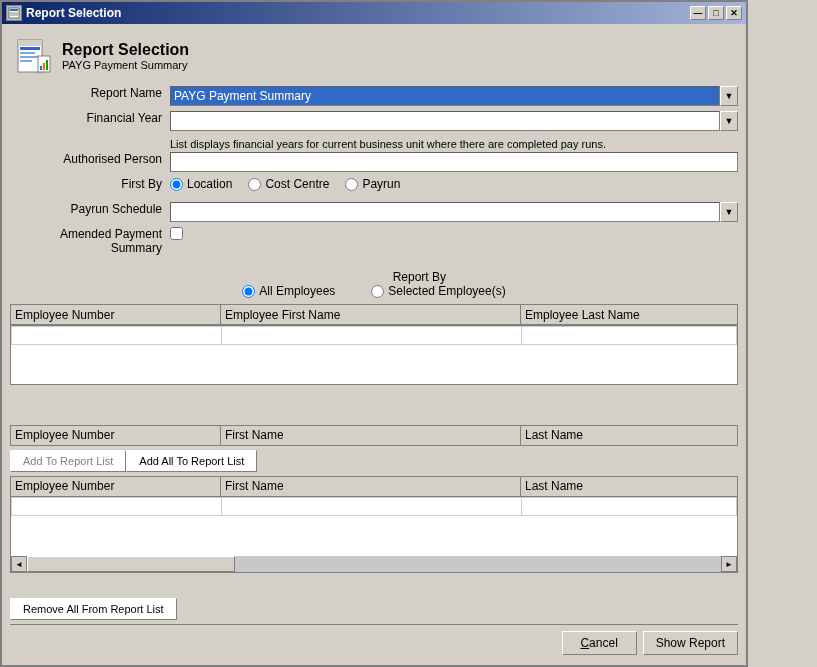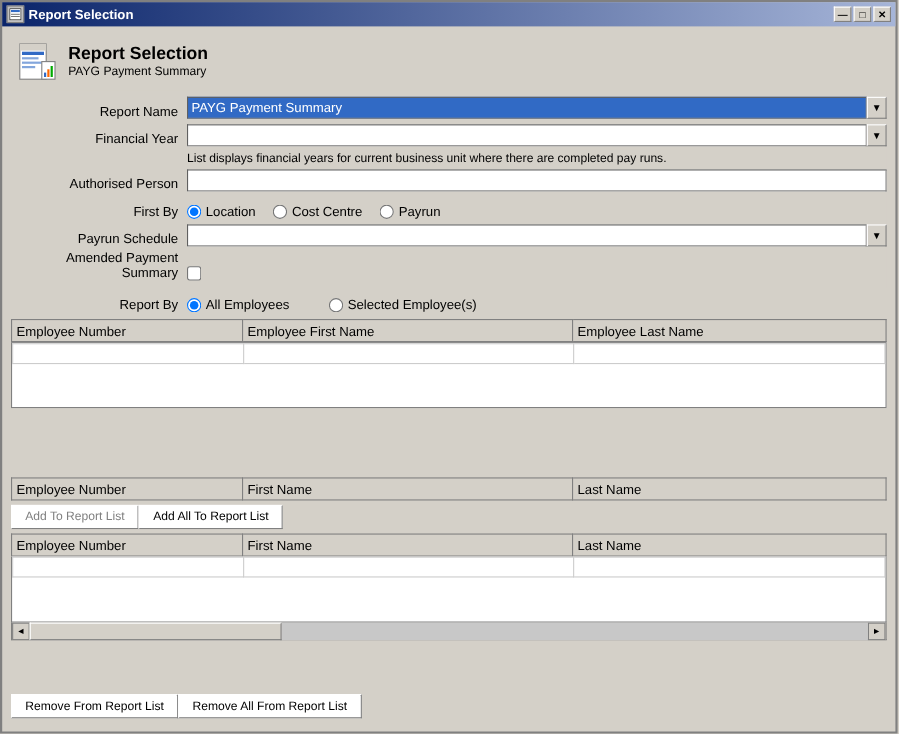--- a/index.html
+++ b/index.html
@@ -6,21 +6,21 @@
     body {
       font-family: "Segoe UI", Tahoma, Geneva, Verdana, sans-serif;
       font-size: 12px;
       background: #d4d0c8;
       width: 817px;
       height: 667px;
       overflow: hidden;
     }
 
     .window {
-      width: 816px;
+      width: 748px;
       height: 667px;
       background: #d4d0c8;
       border: 2px solid #808080;
       display: flex;
       flex-direction: column;
     }
 
     
     .title-bar {
       background: linear-gradient(to right, #0a246a, #a6b5d8);
@@ -111,21 +111,21 @@
 
     
     .form-section {
       background: #d4d0c8;
       padding: 4px 0;
       flex-shrink: 0;
     }
 
     .form-row {
       display: flex;
-      align-items: flex-end;
+      align-items: flex-start;
       margin-bottom: 3px;
       min-height: 22px;
     }
 
     .form-label {
       width: 160px;
       text-align: right;
       padding-right: 8px;
       font-size: 12px;
       color: #000;
@@ -211,20 +211,21 @@
     .checkbox-item input[type=checkbox] {
       width: 13px;
       height: 13px;
     }
 
     
     .report-by-section {
       display: flex;
       align-items: center;
       padding: 8px 0 4px 0;
+      flex-direction: column;
     }
 
     .report-by-label {
       width: 160px;
       text-align: right;
       padding-right: 8px;
       font-size: 12px;
     }
 
     .report-by-options {
@@ -611,18 +612,23 @@
       <div class="scrollbar-area">
         <div class="scroll-btn">◄</div>
         <div class="scroll-track">
           <div class="scroll-thumb"></div>
         </div>
         <div class="scroll-btn">►</div>
       </div>
     </div>
 
     <div class="remove-buttons-row">
-      <button class="win-button">Remove From Report List</button>
       <button class="win-button">Remove All From Report List</button>
     </div>
 
+    <div class="footer-row">
+      <button class="footer-btn">
+        <span><span class="underline-text">C</span>ancel</span>
+      </button>
+      <button class="footer-btn">Show Report</button>
+    </div>
   </div>
 </div>
 
 </body></html>

